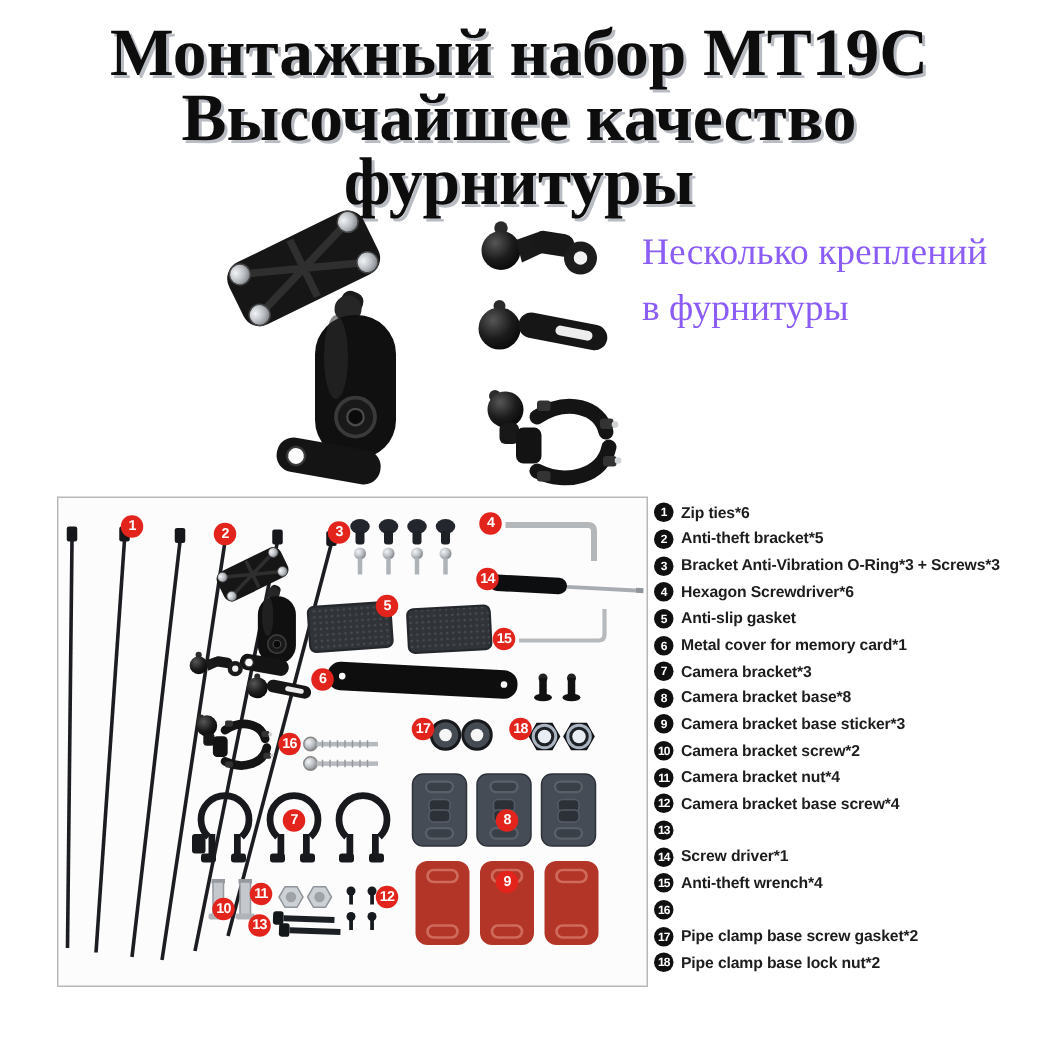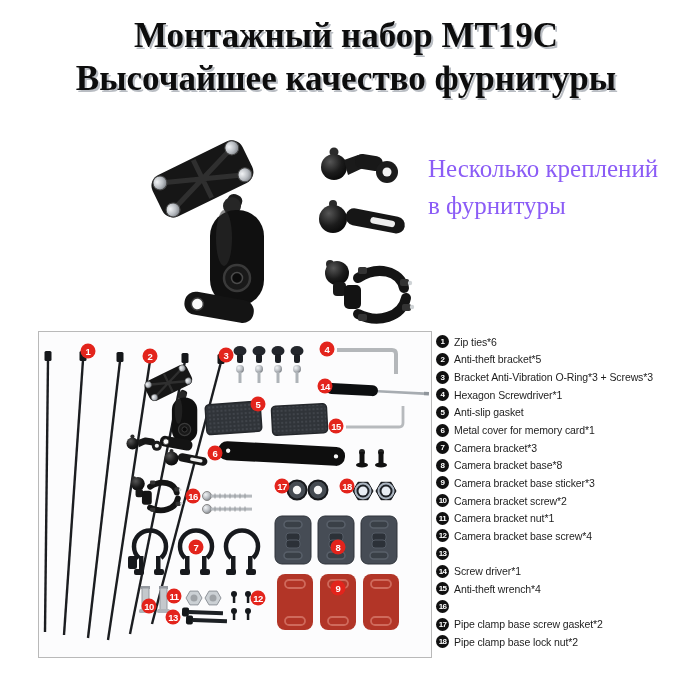--- a/index.html
+++ b/index.html
@@ -1,41 +1,41 @@
 <!DOCTYPE html>
 <html><head>
 <meta charset="utf-8">
 <style>
   html,body{margin:0;padding:0;background:#ffffff;}
   .page{position:relative;width:700px;height:700px;background:#ffffff;overflow:hidden;
         font-family:"Liberation Sans",sans-serif;}
   
   .title{position:absolute;left:0;top:14px;width:692px;text-align:center;
-         font-family:"Liberation Serif",serif;font-weight:bold;font-size:35px;line-height:43px;
+         font-family:"Liberation Serif",serif;font-weight:bold;font-size:45px;line-height:43px;
          color:#0d0d0d;text-shadow:2px 2px 0 #b9bdc3;}
   
   .subtitle{position:absolute;left:428px;top:150px;width:264px;
             font-family:"Liberation Serif",serif;font-size:25px;line-height:37px;color:#8b5cf6;}
   
   .photo{position:absolute;left:120px;top:122px;width:300px;height:208px;}
   
   .diagram-box{position:absolute;left:38px;top:331px;width:394px;height:327px;
                background:#fcfcfd;border:1px solid #b9b9b9;box-sizing:border-box;}
   .diagram-svg{position:absolute;left:38px;top:331px;width:394px;height:327px;}
   .dlabel{position:absolute;width:15px;height:15px;border-radius:50%;
           transform:translate(-50%,-50%);color:#ffffff;font-size:9.5px;font-weight:bold;
           display:flex;align-items:center;justify-content:center;letter-spacing:-0.5px;
           font-family:"Liberation Sans",sans-serif;}
   
   .parts-list{position:absolute;left:436px;top:333px;width:264px;}
   .parts-row{height:17.65px;display:flex;align-items:center;}
   .parts-badge{flex:0 0 13px;width:13px;height:13px;border-radius:50%;background:#101010;
                color:#fff;font-size:8px;font-weight:bold;display:flex;align-items:center;
                justify-content:center;letter-spacing:-0.6px;margin-right:5px;}
-  .parts-text{font-size:10.5px;font-weight:normal;color:#1d1d1d;white-space:nowrap;letter-spacing:-0.1px;}
+  .parts-text{font-size:10.5px;font-weight:bold;color:#1d1d1d;white-space:nowrap;letter-spacing:-0.1px;}
 </style>
 </head>
 <body>
 
 <div class="page">
 
   <svg width="0" height="0" style="position:absolute" aria-hidden="true">
     <defs>
       <radialGradient id="gSilver" cx="35%" cy="35%" r="75%">
         <stop offset="0%" stop-color="#f2f4f6"></stop>
@@ -381,21 +381,21 @@
       <div class="parts-row">
         <span class="parts-badge" style="background: rgb(16, 16, 16);">2</span>
         <span class="parts-text">Anti-theft bracket*5</span>
       </div>
       <div class="parts-row">
         <span class="parts-badge" style="background: rgb(16, 16, 16);">3</span>
         <span class="parts-text">Bracket Anti-Vibration O-Ring*3 + Screws*3</span>
       </div>
       <div class="parts-row">
         <span class="parts-badge" style="background: rgb(16, 16, 16);">4</span>
-        <span class="parts-text">Hexagon Screwdriver*1</span>
+        <span class="parts-text">Hexagon Screwdriver*6</span>
       </div>
       <div class="parts-row">
         <span class="parts-badge" style="background: rgb(16, 16, 16);">5</span>
         <span class="parts-text">Anti-slip gasket</span>
       </div>
       <div class="parts-row">
         <span class="parts-badge" style="background: rgb(16, 16, 16);">6</span>
         <span class="parts-text">Metal cover for memory card*1</span>
       </div>
       <div class="parts-row">
@@ -409,21 +409,21 @@
       <div class="parts-row">
         <span class="parts-badge" style="background: rgb(16, 16, 16);">9</span>
         <span class="parts-text">Camera bracket base sticker*3</span>
       </div>
       <div class="parts-row">
         <span class="parts-badge" style="background: rgb(16, 16, 16);">10</span>
         <span class="parts-text">Camera bracket screw*2</span>
       </div>
       <div class="parts-row">
         <span class="parts-badge" style="background: rgb(16, 16, 16);">11</span>
-        <span class="parts-text">Camera bracket nut*1</span>
+        <span class="parts-text">Camera bracket nut*4</span>
       </div>
       <div class="parts-row">
         <span class="parts-badge" style="background: rgb(16, 16, 16);">12</span>
         <span class="parts-text">Camera bracket base screw*4</span>
       </div>
       <div class="parts-row">
         <span class="parts-badge" style="background: rgb(16, 16, 16);">13</span>
       </div>
       <div class="parts-row">
         <span class="parts-badge" style="background: rgb(16, 16, 16);">14</span>

